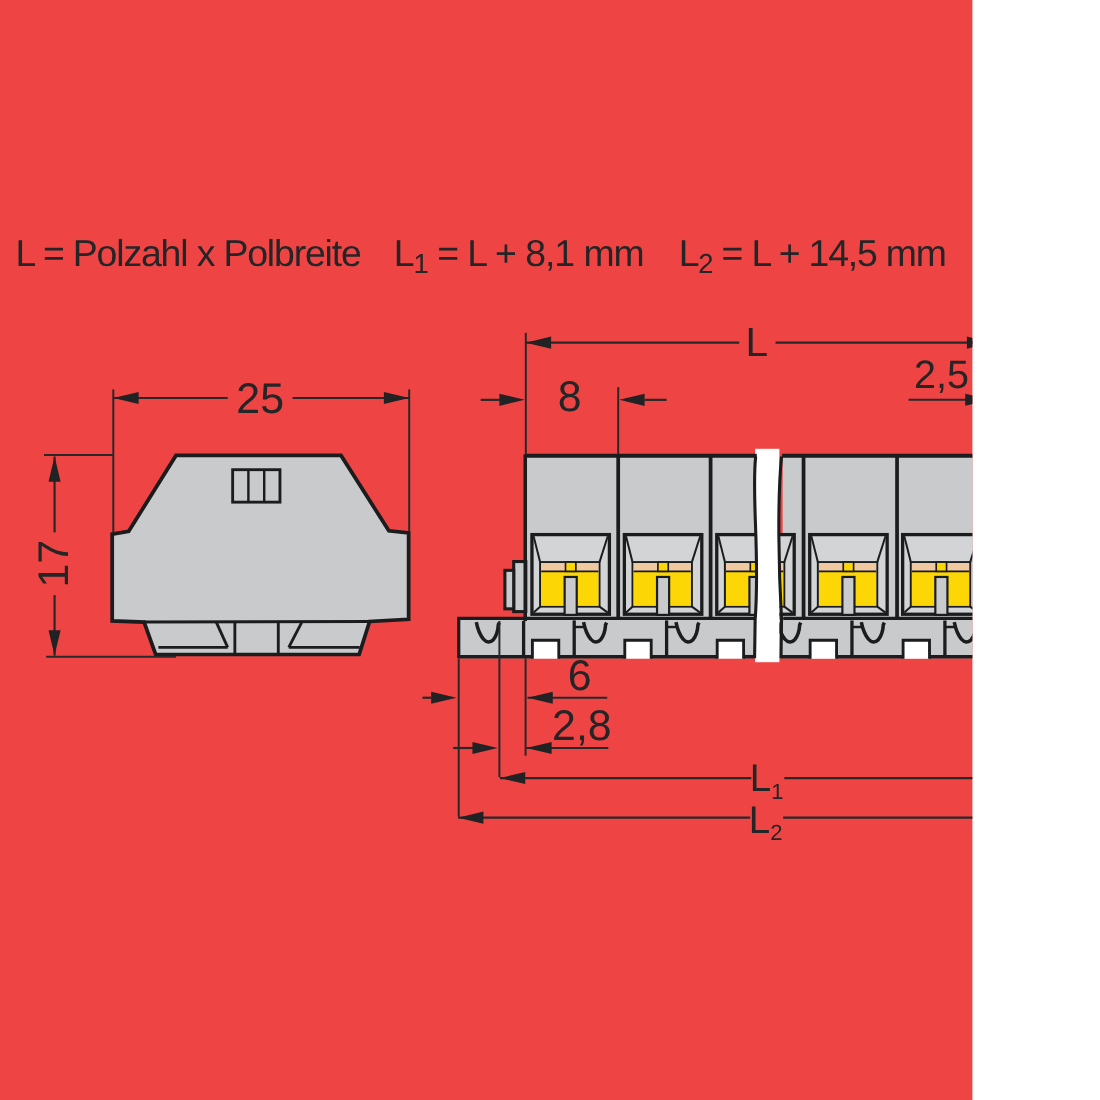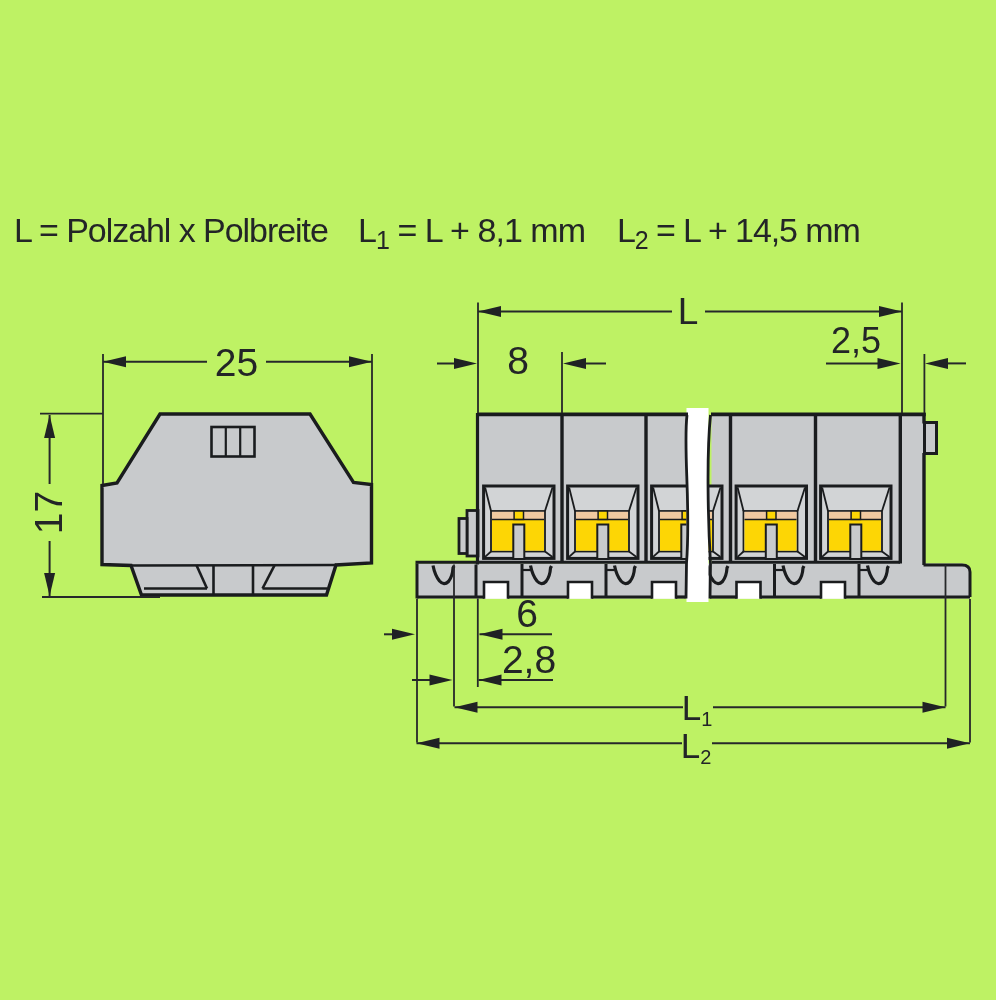--- a/index.html
+++ b/index.html
@@ -1,16 +1,16 @@
 <!DOCTYPE html>
 <html><head>
 <meta charset="utf-8">
 <style>
   html,body{margin:0;padding:0;background:#ffffff;}
-  .page{position:relative;width:996px;height:1000px;background:#bef264;overflow:hidden;
+  .page{position:relative;width:884px;height:1000px;background:#ef4444;overflow:hidden;
         font-family:"Liberation Sans", sans-serif;}
   svg{position:absolute;left:0;top:0;}
 </style>
 </head>
 <body>
 <div class="page">
 <svg width="1000" height="1000" viewBox="0 0 1000 1000">
 
 <g font-size="34" fill="#232527">
 

